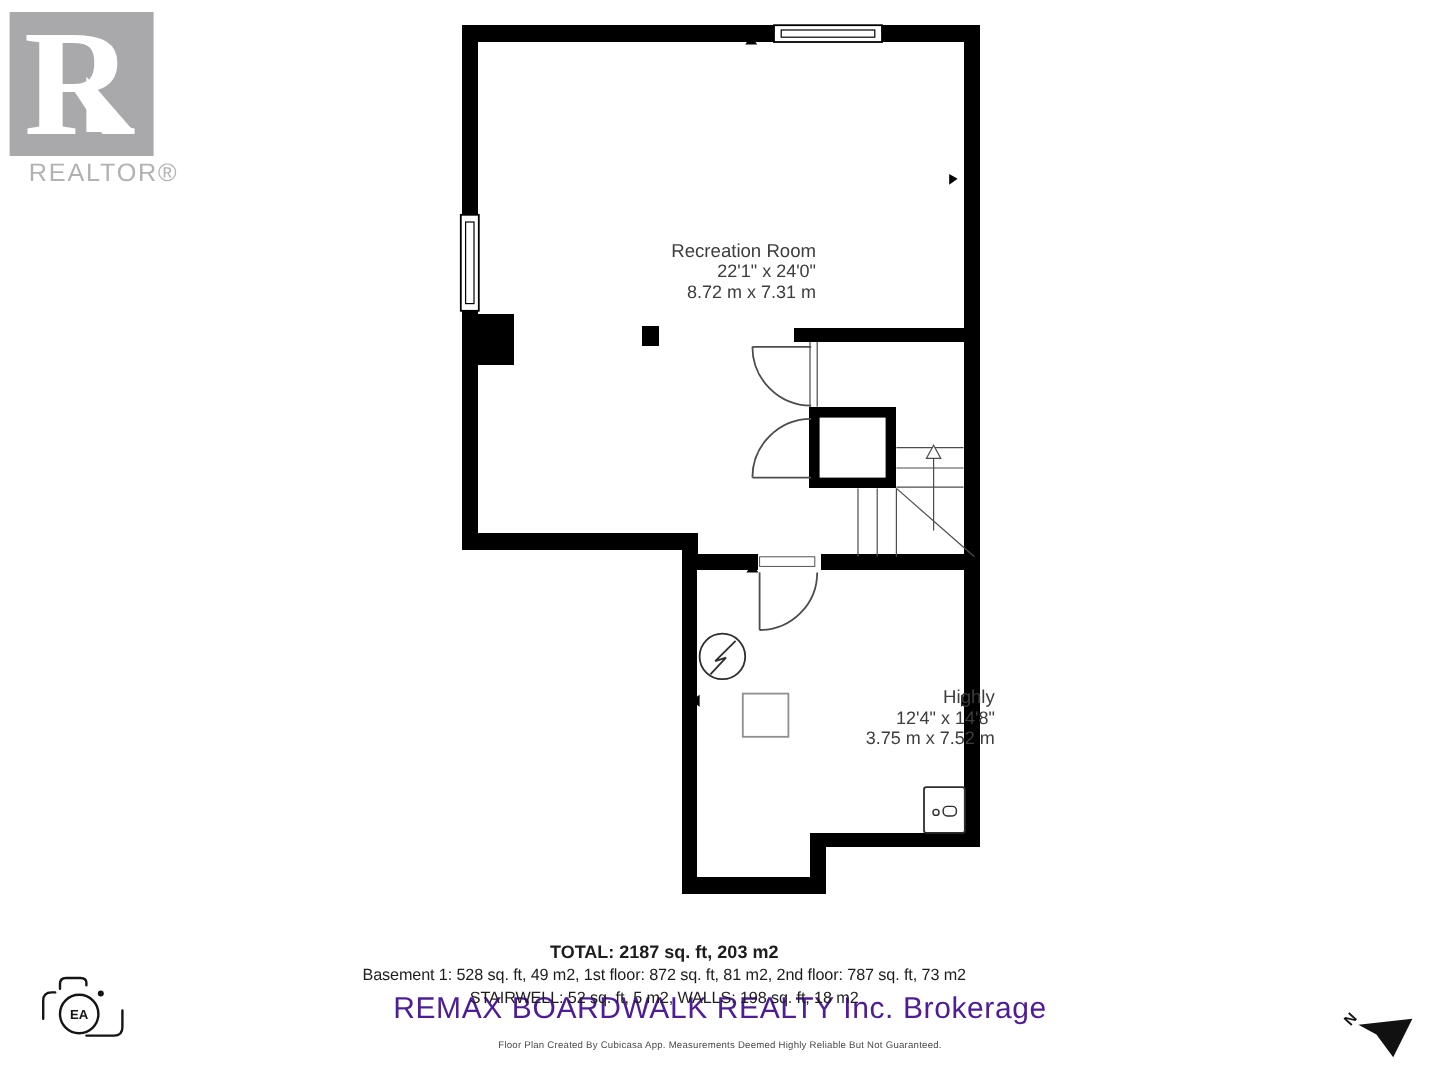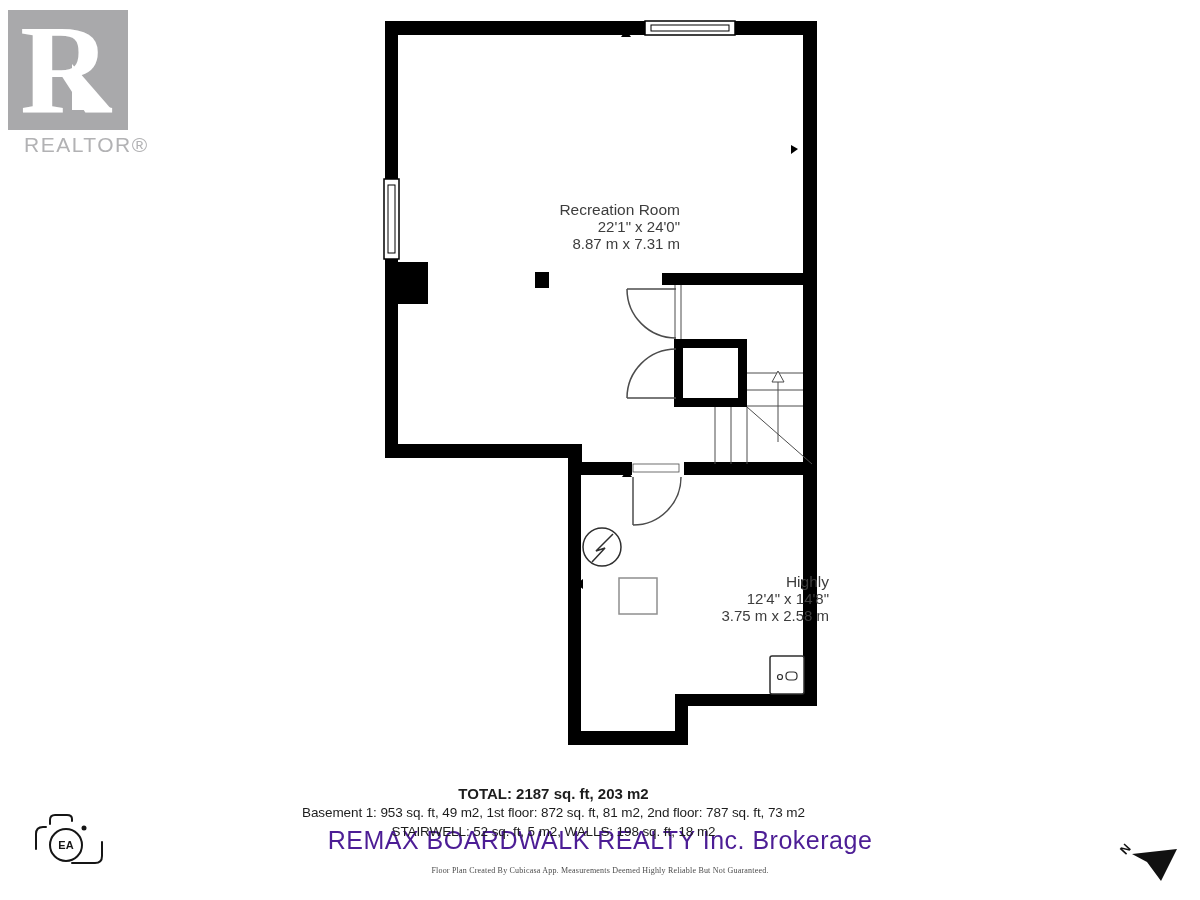--- a/index.html
+++ b/index.html
@@ -9,21 +9,21 @@
   .room-label{position:absolute;text-align:right;line-height:17px;font-size:15px;color:#3d3d3d;z-index:2;}
   .room-label .room-name{font-size:15.5px;}
   .wordmark{position:absolute;left:2px;top:133px;width:140px;font-size:21px;letter-spacing:1.5px;
             color:#b2b2b4;z-index:2;margin-left:22px;}
   .watermark{position:absolute;top:826px;left:600px;transform:translateX(-50%);white-space:nowrap;
              font-size:25px;font-weight:400;letter-spacing:.5px;color:#4c1d95;z-index:1;}
   .summary{position:absolute;left:0;top:784px;width:1107px;text-align:center;z-index:2;color:#1d1d1d;}
   .summary .total{font-size:15px;font-weight:bold;line-height:19px;}
   .summary .line{font-size:13.5px;line-height:19px;letter-spacing:-0.1px;}
   .fineprint{position:absolute;left:0;top:866px;width:1200px;text-align:center;font-size:8px;
-             color:#4a4a4a;letter-spacing:.2px;z-index:2;font-family:Liberation Serif, serif;}
+             color:#4a4a4a;letter-spacing:.2px;z-index:2;}
 </style>
 </head>
 <body>
 
 <div class="canvas">
 
   <svg class="plan" viewBox="0 0 1200 900" width="1200" height="900">
 
     <g>
       <rect x="8" y="10" width="120" height="120" fill="#a9a9ab"></rect>
@@ -111,31 +111,31 @@
       <polygon points="1132,854 1177,849 1161,881 1147,862" fill="#111111"></polygon>
       <text x="1124" y="856" font-size="12.5" font-weight="bold" fill="#111111" transform="rotate(-48 1124 854)">N</text>
     </g>
   </svg>
 
   <div class="wordmark">REALTOR®</div>
 
   <div class="room-label" style="left:460px;top:201px;width:220px;">
     <div class="room-name">Recreation Room</div>
     <div>22'1" x 24'0"</div>
-    <div>8.87 m x 7.31 m</div>
+    <div>8.72 m x 7.31 m</div>
   </div>
   <div class="room-label" style="left:609px;top:573px;width:220px;">
     <div class="room-name">Highly</div>
     <div>12'4" x 14'8"</div>
-    <div>3.75 m x 2.58 m</div>
+    <div>3.75 m x 7.52 m</div>
   </div>
 
   <div class="watermark">REMAX BOARDWALK REALTY Inc. Brokerage</div>
 
   <div class="summary">
     <div class="total">TOTAL: 2187 sq. ft, 203 m2</div>
-    <div class="line">Basement 1: 953 sq. ft, 49 m2, 1st floor: 872 sq. ft, 81 m2, 2nd floor: 787 sq. ft, 73 m2</div>
+    <div class="line">Basement 1: 528 sq. ft, 49 m2, 1st floor: 872 sq. ft, 81 m2, 2nd floor: 787 sq. ft, 73 m2</div>
     <div class="line">STAIRWELL: 52 sq. ft, 5 m2, WALLS: 198 sq. ft, 18 m2</div>
   </div>
 
   <div class="fineprint">Floor Plan Created By Cubicasa App. Measurements Deemed Highly Reliable But Not Guaranteed.</div>
 
 </div>
 
 </body></html>

